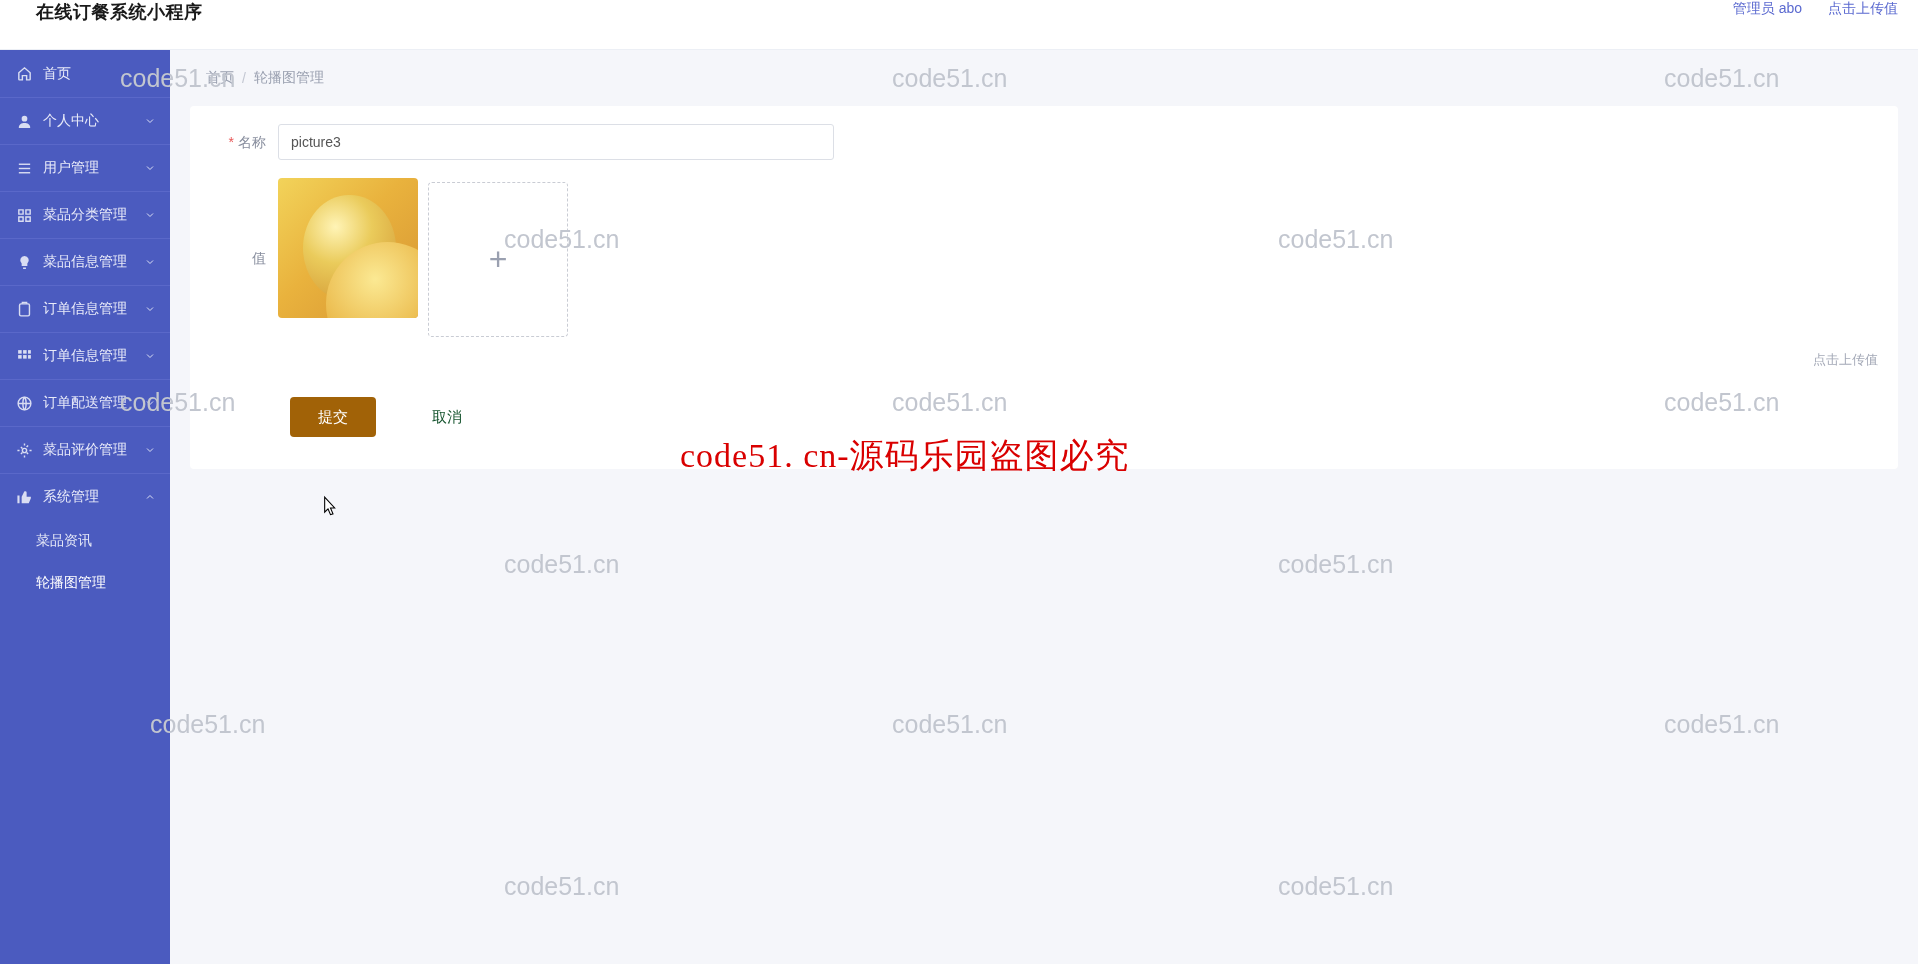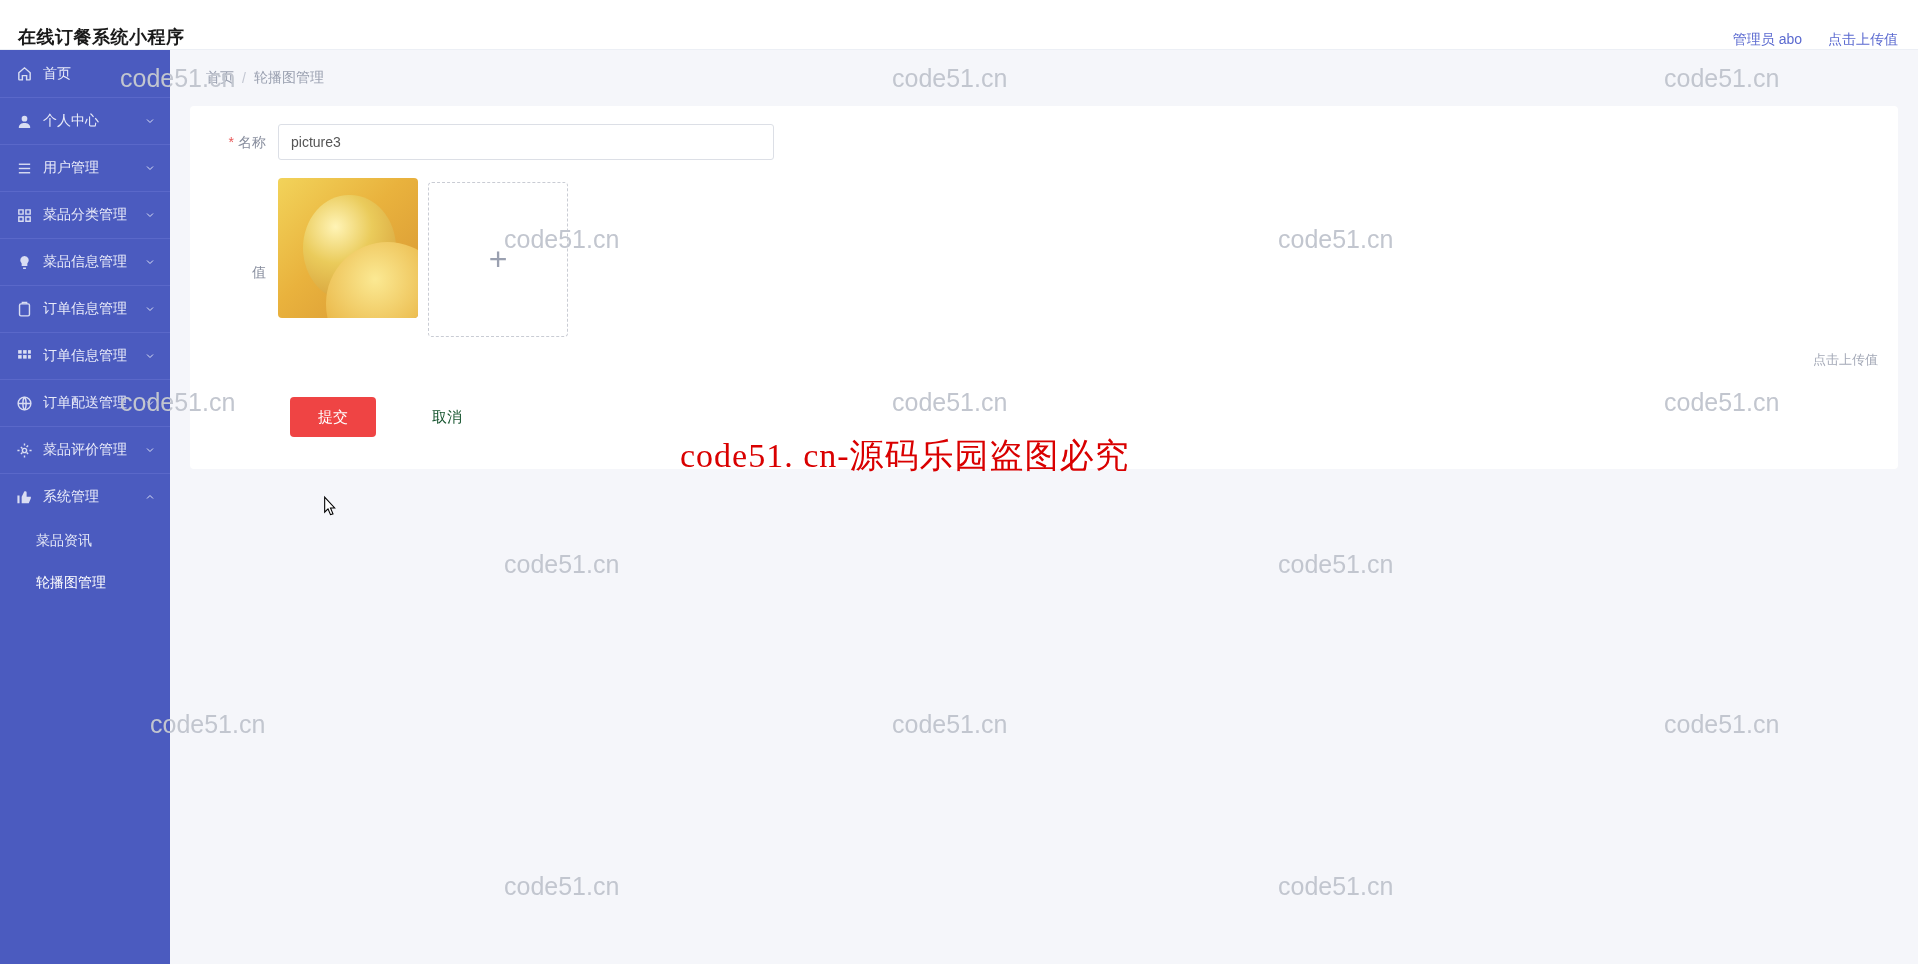--- a/index.html
+++ b/index.html
@@ -13,22 +13,22 @@
     overflow: hidden;
     position: relative;
   }
 
   
   .header {
     height: 50px;
     background: #fff;
     border-bottom: 1px solid #eceff5;
     display: flex;
-    align-items: flex-end;
-    padding: 0 20px 0 18px;
+    align-items: flex-start;
+    padding: 0 20px 0 36px;
   }
   .app-title {
     font-size: 18px;
     font-weight: 600;
     color: #1a1a1a;
     letter-spacing: 0.5px;
   }
   .header-spacer { flex: 1; }
   .header-link {
     color: #5b6ad0;
@@ -109,39 +109,39 @@
 
   .card {
     margin: 0 20px 20px 20px;
     background: #fff;
     border-radius: 4px;
     padding: 18px 20px 32px 20px;
   }
 
   .form-row {
     display: flex;
-    align-items: flex-end;
+    align-items: center;
     margin-bottom: 18px;
   }
   .form-label-col {
     width: 68px;
     text-align: right;
     padding-right: 12px;
     color: #888e9e;
     font-size: 14px;
     line-height: 36px;
     flex-shrink: 0;
   }
   .required {
     color: #e85656;
     margin-right: 4px;
   }
   .text-input {
     height: 36px;
-    width: 496px;
+    width: 556px;
     border: 1px solid #dcdfe6;
     border-radius: 3px;
     padding: 0 12px;
     font-size: 14px;
     color: #555;
     outline: none;
   }
 
   .image-row .form-label-col {
     line-height: 130px;
@@ -203,21 +203,21 @@
     padding: 0 22px;
     border-radius: 4px;
     font-size: 15px;
     cursor: pointer;
     border: none;
     display: flex;
     align-items: center;
     justify-content: center;
   }
   .btn-primary {
-    background: #ef4444;
+    background: #a16207;
     color: #fff;
   }
   .btn-text {
     background: transparent;
     color: #14532d;
   }
 
   
   .red-banner {
     position: absolute;

